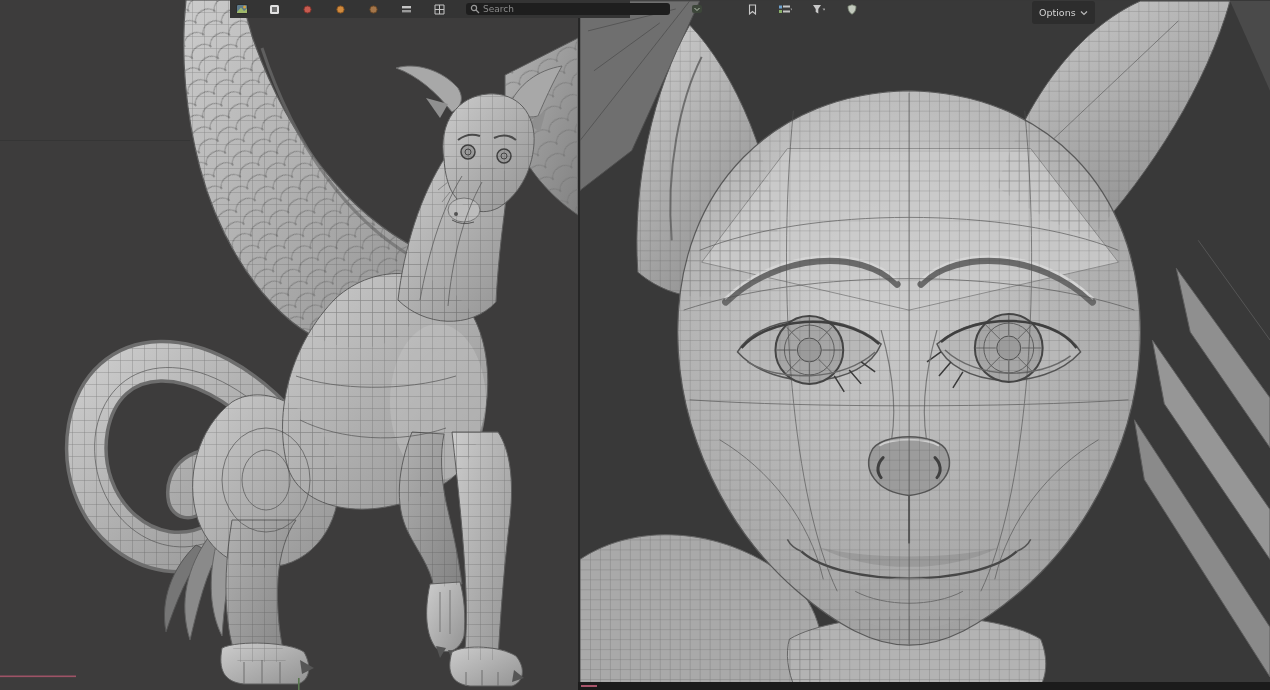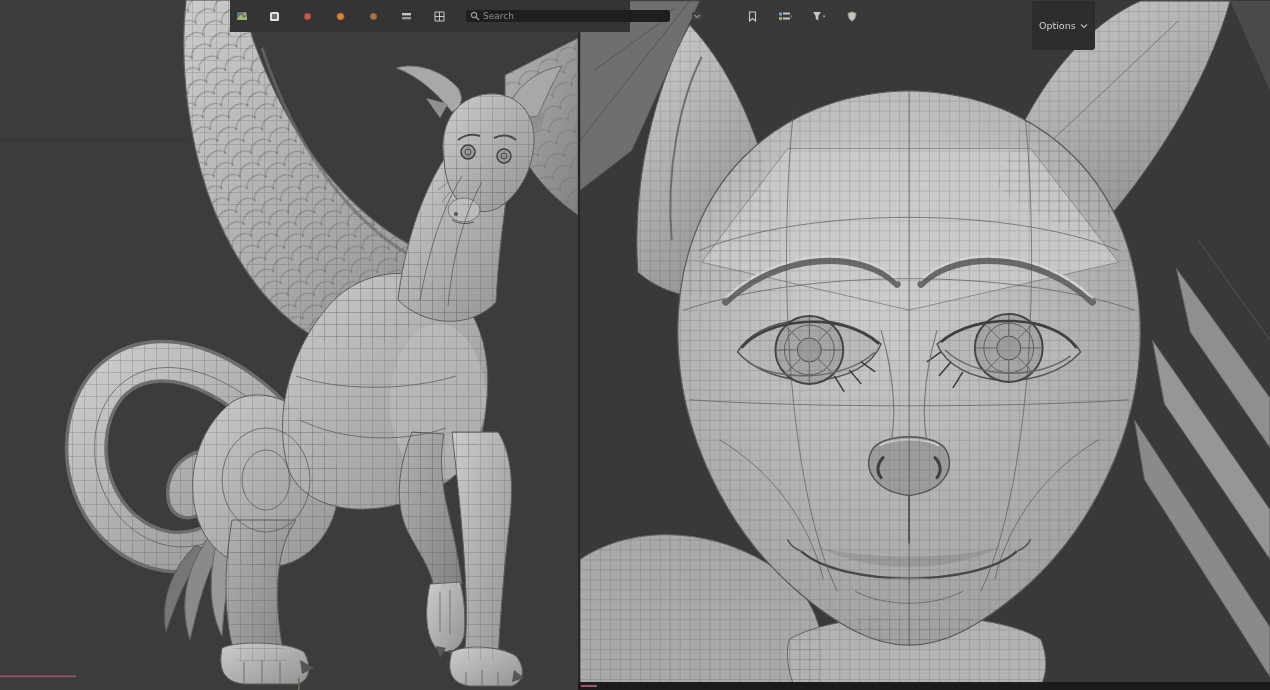--- a/index.html
+++ b/index.html
@@ -3,31 +3,31 @@
 <meta charset="utf-8">
 <style>
   html,body{margin:0;padding:0;background:#2c2c2c;font-family:"DejaVu Sans",sans-serif;}
   #stage{position:relative;width:1270px;height:690px;overflow:hidden;background:#3c3c3c;}
   .viewport{position:absolute;top:0;height:690px;}
   #vp-left{left:0;width:578px;background:#3d3c3c;}
   #vp-right{left:578px;width:692px;background:#393939;border-left:2px solid #262626;box-sizing:border-box;}
   svg{display:block;}
   
   #hdr{position:absolute;left:230px;top:0;width:400px;height:15px;background:#343434;
-       display:flex;align-items:center;gap:20px;padding:16px 5px;box-sizing:border-box;z-index:5;}
+       display:flex;align-items:center;gap:20px;padding:9px 5px;box-sizing:border-box;z-index:5;}
   .tbi{width:13px;height:13px;flex:0 0 auto;display:flex;align-items:center;justify-content:center;}
   .sep{width:3px;flex:0 0 auto;}
   #search-field{flex:0 0 auto;width:196px;height:12px;background:#1e1e1e;border-radius:3px;
        display:flex;align-items:center;padding:0 4px;gap:3px;}
   #search-field input{flex:1;background:transparent;border:0;outline:0;color:#cfcfcf;font-size:9px;
        font-family:"DejaVu Sans",sans-serif;height:11px;padding:0;}
   #search-field input::placeholder{color:#8b8b8b;}
   
   #options-btn{position:absolute;left:1032px;top:1px;height:13px;background:#2d2d2d;border-radius:3px;
-       display:flex;align-items:center;gap:4px;padding:18px 7px;z-index:6;cursor:default;}
+       display:flex;align-items:center;gap:4px;padding:5px 7px;z-index:6;cursor:default;}
   #options-btn span{color:#d2d2d2;font-size:9.5px;line-height:13px;}
   
   #bottom-strip{position:absolute;left:578px;top:682px;width:692px;height:8px;background:#1b1b1b;z-index:4;}
   #bottom-strip .axis-dash{position:absolute;left:3px;top:3px;width:16px;height:2px;background:#a8556a;}
 </style>
 </head>
 <body>
 
 <div id="stage">
 

